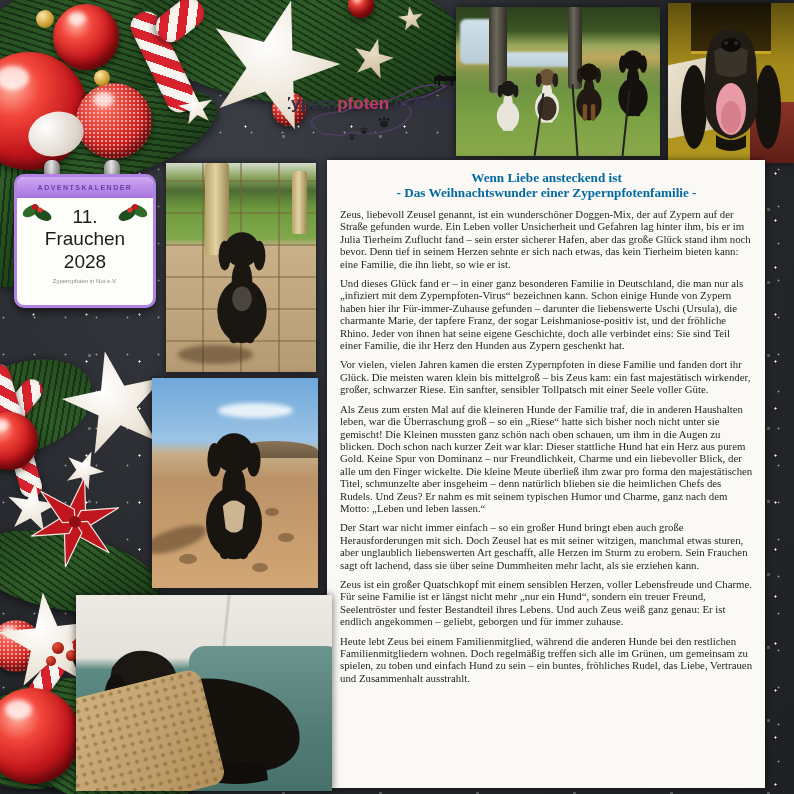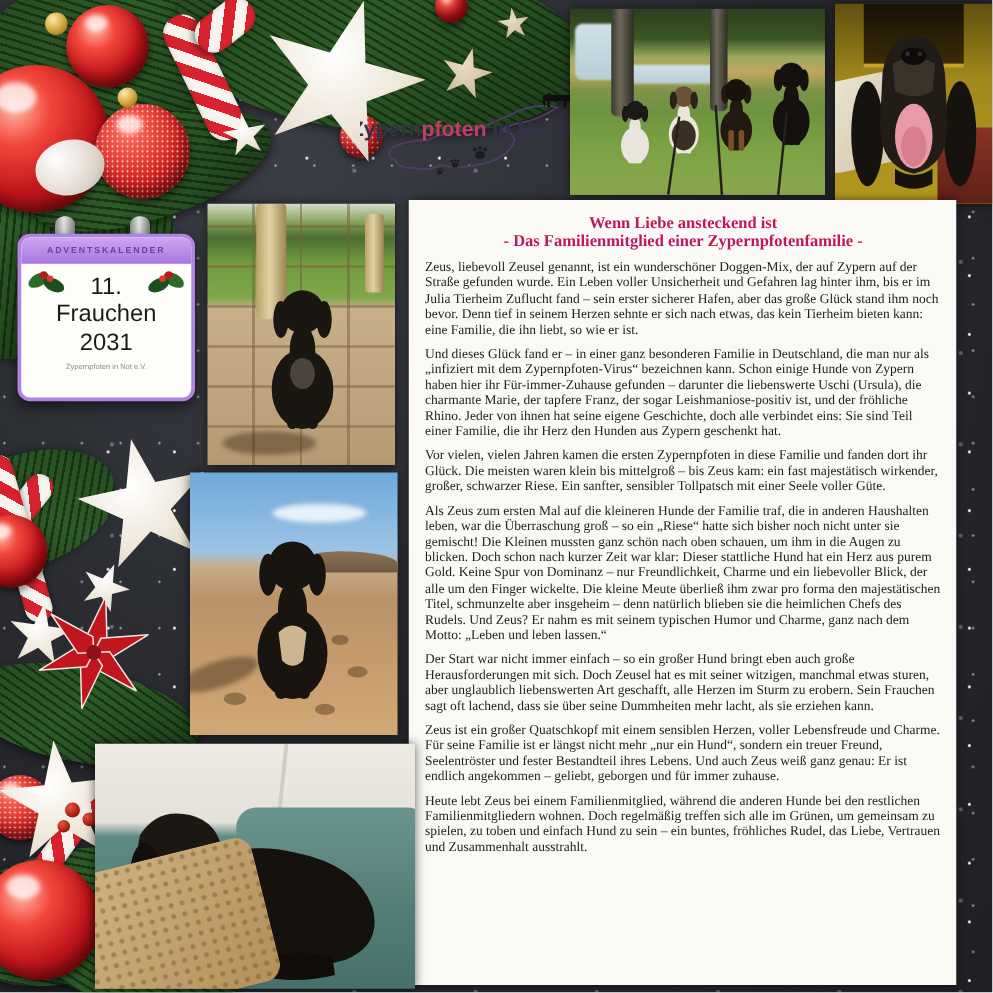--- a/index.html
+++ b/index.html
@@ -92,21 +92,21 @@
   .caldate{margin-top:8px;text-align:center;font-size:19px;line-height:1.18;color:#1b1b1b;}
   .calfoot{margin-top:5px;text-align:center;font-size:6px;color:#8a8a8a;}
   .holly{position:absolute;top:24px;}
   
   .logo{position:absolute;z-index:4;}
   
   .panel{position:absolute;left:327px;top:160px;width:438px;height:628px;z-index:5;
     background:#faf9f6;box-shadow:0 0 7px rgba(0,0,0,.55);
     padding:8px 12px 6px 13px;box-sizing:border-box;
     font-family:"Liberation Serif",serif;color:#1f1f1f;}
-  .panel h1{margin:2px 0 8px;font-size:13.2px;line-height:15px;text-align:center;font-weight:bold;color:#be185d;}
+  .panel h1{margin:2px 0 8px;font-size:13.2px;line-height:15px;text-align:center;font-weight:bold;color:#0369a1;}
   .panel h1 span{display:block;}
   .panel p{margin:0 0 7px;font-size:10.8px;line-height:12.4px;text-align:left;}
 </style>
 </head>
 <body>
 
 <div class="stage">
 
   <svg width="0" height="0" style="position:absolute">
     <defs>
@@ -190,21 +190,21 @@
         <circle cx="73.5" cy="57" r="1"></circle>
         <circle cx="76" cy="56.3" r="1"></circle>
         <circle cx="78.5" cy="57" r="1"></circle>
       <ellipse cx="64" cy="66" rx="2" ry="1.6"></ellipse>
         <circle cx="62" cy="63.8" r=".8"></circle>
         <circle cx="64" cy="63.2" r=".8"></circle>
         <circle cx="66" cy="63.8" r=".8"></circle>
     </g>
   </svg>
 
-  <div class="calendar" style="left:14px;top:173px;width:136px;height:142px">
+  <div class="calendar" style="left:14px;top:160px;width:136px;height:142px">
     <div class="ring" style="left:30px"></div>
     <div class="ring" style="left:90px"></div>
     <div class="calbody">
       <div class="calhead">
         <span>ADVENTSKALENDER</span>
       </div>
       <svg class="holly" style="left:4px" width="34" height="26" viewBox="0 0 34 26">
         <ellipse cx="10" cy="10" rx="9" ry="5" fill="#2e6b2a" transform="rotate(-30 10 10)"></ellipse>
         <ellipse cx="22" cy="14" rx="9" ry="5" fill="#1d4f1e" transform="rotate(25 22 14)"></ellipse>
         <circle cx="14" cy="6" r="3" fill="#c2161f"></circle>
@@ -212,21 +212,21 @@
       </svg>
       <svg class="holly" style="right:4px;transform:scaleX(-1)" width="34" height="26" viewBox="0 0 34 26">
         <ellipse cx="10" cy="10" rx="9" ry="5" fill="#2e6b2a" transform="rotate(-30 10 10)"></ellipse>
         <ellipse cx="22" cy="14" rx="9" ry="5" fill="#1d4f1e" transform="rotate(25 22 14)"></ellipse>
         <circle cx="14" cy="6" r="3" fill="#c2161f"></circle>
           <circle cx="19" cy="9" r="2.6" fill="#e0392b"></circle>
       </svg>
       <div class="caldate">
         <div>11.</div>
         <div>Frauchen</div>
-        <div>2031</div>
+        <div>2028</div>
       </div>
       <div class="calfoot">Zypernpfoten in Not e.V.</div>
     </div>
   </div>
 
   <div class="photo park" style="left:456px;top:7px;width:204px;height:149px">
     <div class="skypatch" style="left:2%;top:8%;width:20%;height:30%"></div>
     <div class="skypatch" style="left:18%;top:30%;width:40%;height:10%"></div>
     <div class="trunk" style="left:16%;width:9%;height:58%"></div>
     <div class="trunk" style="left:55%;width:7%;height:55%"></div>
@@ -310,21 +310,21 @@
       <ellipse cx="70" cy="88" rx="8" ry="6" fill="#8d857a"></ellipse>
       <circle cx="62" cy="62" r="4" fill="#070605"></circle>
       <path d="M120 138 Q150 128 180 136 L182 150 Q150 158 118 150 Z" fill="#100d0a"></path>
     </svg>
     <div class="blanket"></div>
   </div>
 
   <div class="panel">
     <h1>
       <span>Wenn Liebe ansteckend ist</span>
-      <span>- Das Familienmitglied einer Zypernpfotenfamilie -</span>
+      <span>- Das Weihnachtswunder einer Zypernpfotenfamilie -</span>
     </h1>
     <p>Zeus, liebevoll Zeusel genannt, ist ein wunderschöner Doggen-Mix, der auf Zypern auf der Straße gefunden wurde. Ein Leben voller Unsicherheit und Gefahren lag hinter ihm, bis er im Julia Tierheim Zuflucht fand – sein erster sicherer Hafen, aber das große Glück stand ihm noch bevor. Denn tief in seinem Herzen sehnte er sich nach etwas, das kein Tierheim bieten kann: eine Familie, die ihn liebt, so wie er ist.</p>
     <p>Und dieses Glück fand er – in einer ganz besonderen Familie in Deutschland, die man nur als „infiziert mit dem Zypernpfoten-Virus“ bezeichnen kann. Schon einige Hunde von Zypern haben hier ihr Für-immer-Zuhause gefunden – darunter die liebenswerte Uschi (Ursula), die charmante Marie, der tapfere Franz, der sogar Leishmaniose-positiv ist, und der fröhliche Rhino. Jeder von ihnen hat seine eigene Geschichte, doch alle verbindet eins: Sie sind Teil einer Familie, die ihr Herz den Hunden aus Zypern geschenkt hat.</p>
     <p>Vor vielen, vielen Jahren kamen die ersten Zypernpfoten in diese Familie und fanden dort ihr Glück. Die meisten waren klein bis mittelgroß – bis Zeus kam: ein fast majestätisch wirkender, großer, schwarzer Riese. Ein sanfter, sensibler Tollpatsch mit einer Seele voller Güte.</p>
     <p>Als Zeus zum ersten Mal auf die kleineren Hunde der Familie traf, die in anderen Haushalten leben, war die Überraschung groß – so ein „Riese“ hatte sich bisher noch nicht unter sie gemischt! Die Kleinen mussten ganz schön nach oben schauen, um ihm in die Augen zu blicken. Doch schon nach kurzer Zeit war klar: Dieser stattliche Hund hat ein Herz aus purem Gold. Keine Spur von Dominanz – nur Freundlichkeit, Charme und ein liebevoller Blick, der alle um den Finger wickelte. Die kleine Meute überließ ihm zwar pro forma den majestätischen Titel, schmunzelte aber insgeheim – denn natürlich blieben sie die heimlichen Chefs des Rudels. Und Zeus? Er nahm es mit seinem typischen Humor und Charme, ganz nach dem Motto: „Leben und leben lassen.“</p>
     <p>Der Start war nicht immer einfach – so ein großer Hund bringt eben auch große Herausforderungen mit sich. Doch Zeusel hat es mit seiner witzigen, manchmal etwas sturen, aber unglaublich liebenswerten Art geschafft, alle Herzen im Sturm zu erobern. Sein Frauchen sagt oft lachend, dass sie über seine Dummheiten mehr lacht, als sie erziehen kann.</p>
     <p>Zeus ist ein großer Quatschkopf mit einem sensiblen Herzen, voller Lebensfreude und Charme. Für seine Familie ist er längst nicht mehr „nur ein Hund“, sondern ein treuer Freund, Seelentröster und fester Bestandteil ihres Lebens. Und auch Zeus weiß ganz genau: Er ist endlich angekommen – geliebt, geborgen und für immer zuhause.</p>
     <p>Heute lebt Zeus bei einem Familienmitglied, während die anderen Hunde bei den restlichen Familienmitgliedern wohnen. Doch regelmäßig treffen sich alle im Grünen, um gemeinsam zu spielen, zu toben und einfach Hund zu sein – ein buntes, fröhliches Rudel, das Liebe, Vertrauen und Zusammenhalt ausstrahlt.</p>
   </div>
 

